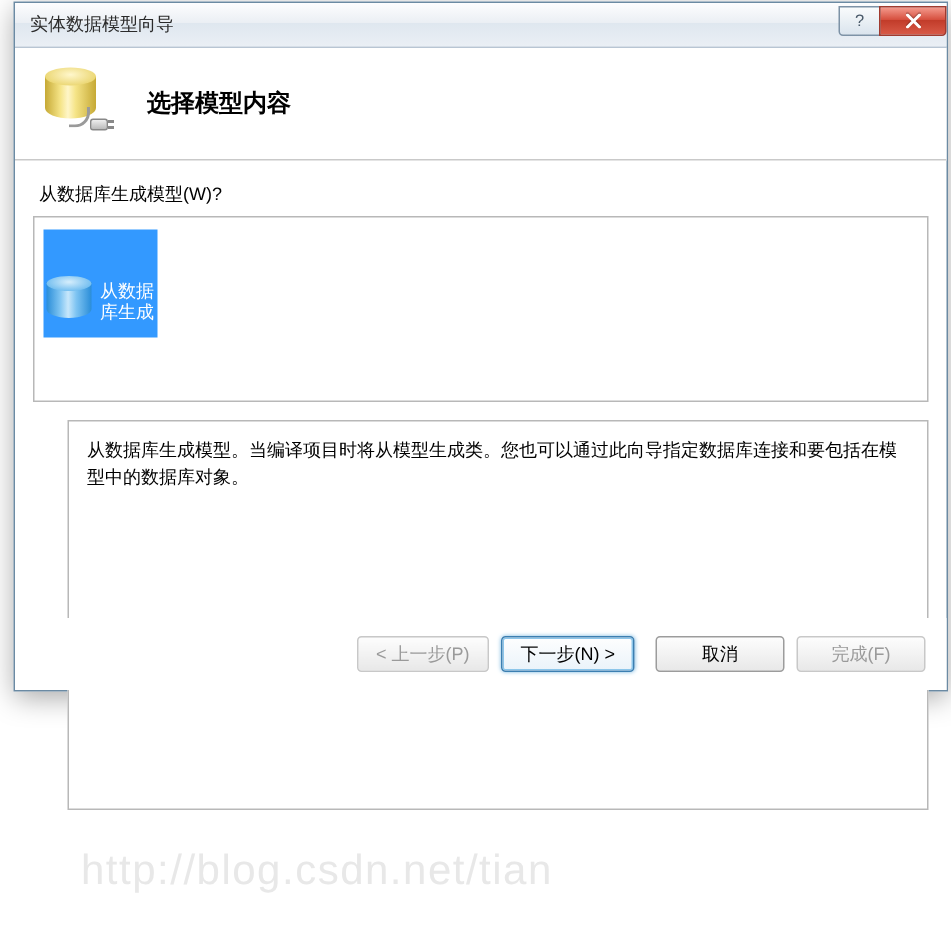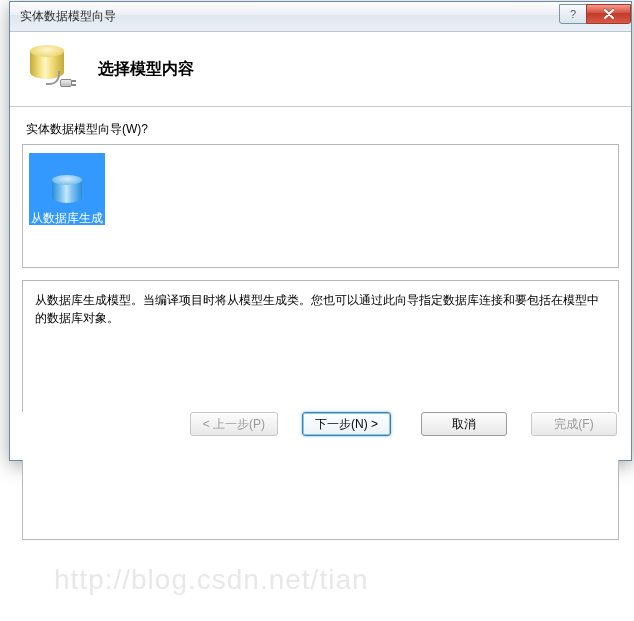--- a/index.html
+++ b/index.html
@@ -116,21 +116,21 @@
     border:1px solid #b8b8b8;
     background:#fff;
     height:124px;
     display:flex;
     align-items:flex-start;
     padding:8px 6px;
     gap:8px;
   }
   .option {
     width:76px; height:72px;
-    display:flex; flex-direction:column; align-items:center; justify-content:flex-start;
+    display:flex; flex-direction:row; align-items:center; justify-content:flex-start;
     padding-top:20px;
     text-align:center;
     cursor:pointer;
     gap:16px;
   }
   .option .lbl { font-size:12px; line-height:14px; margin-top:4px; }
   .option.selected {
     background:#3399ff;
     color:#fff;
   }
@@ -166,31 +166,32 @@
   .desc-box {
     margin-top:12px;
     border:1px solid #b8b8b8;
     background:#fff;
     height:260px;
     padding:10px 12px;
     font-size:12px;
     color:#000;
     line-height:18px;
     position:relative;
+    margin-left:23px;
   }
 
   .footer {
     position:absolute;
     left:0; right:0; bottom:0;
     height:48px;
     border-top:0;
     display:flex;
     justify-content:flex-end;
-    align-items:flex-start;
-    gap:24px;
+    align-items:flex-end;
+    gap:8px;
     padding:0 14px 12px 0;
     background:#fff;
   }
   .btn {
     min-width:86px; height:24px;
     border:1px solid #9c9c9c;
     background:linear-gradient(#fdfdfd,#e8e8e8);
     color:#000;
     font-size:12px;
     border-radius:3px;
@@ -246,21 +247,21 @@
         <div class="wire"></div>
         <div class="pbody"></div>
         <div class="prong" style="top:5px;"></div>
         <div class="prong" style="top:9px;"></div>
       </div>
     </div>
     <div class="header-text">选择模型内容</div>
   </div>
 
   <div class="content">
-    <div class="prompt">实体数据模型向导(W)?</div>
+    <div class="prompt">从数据库生成模型(W)?</div>
 
     <div class="options-box">
       <div class="option selected">
         <div class="opt-db">
           <div class="b"></div>
             <div class="t"></div>
         </div>
         <div class="lbl">从数据库生成</div>
       </div>
     </div>

